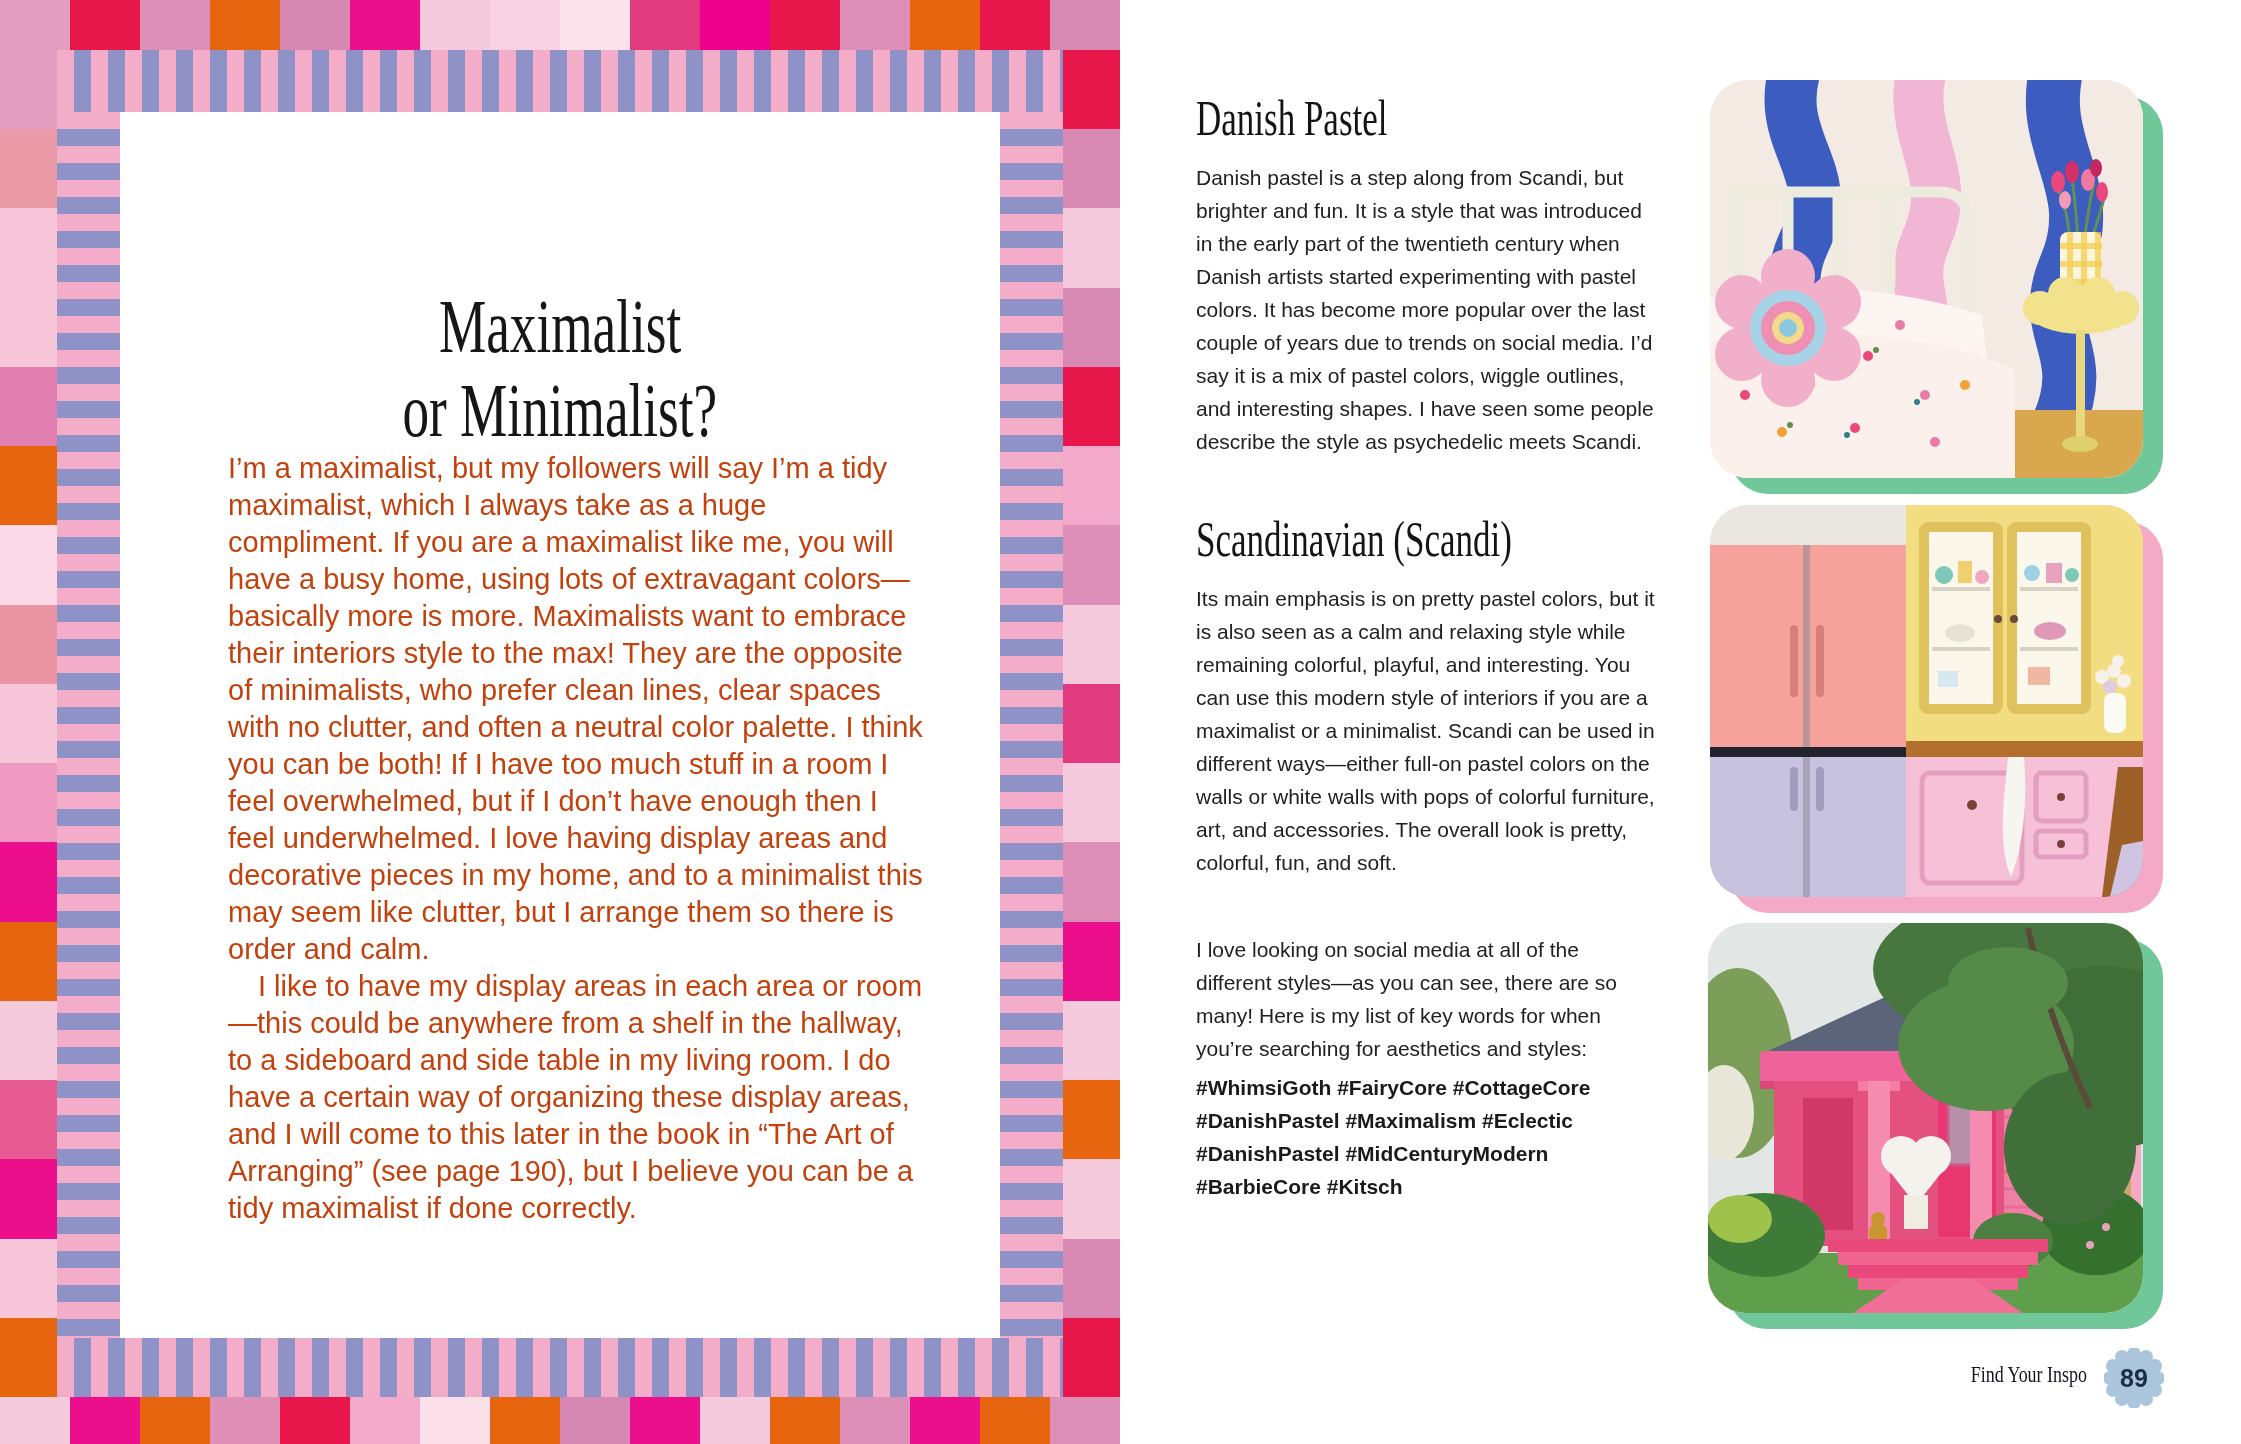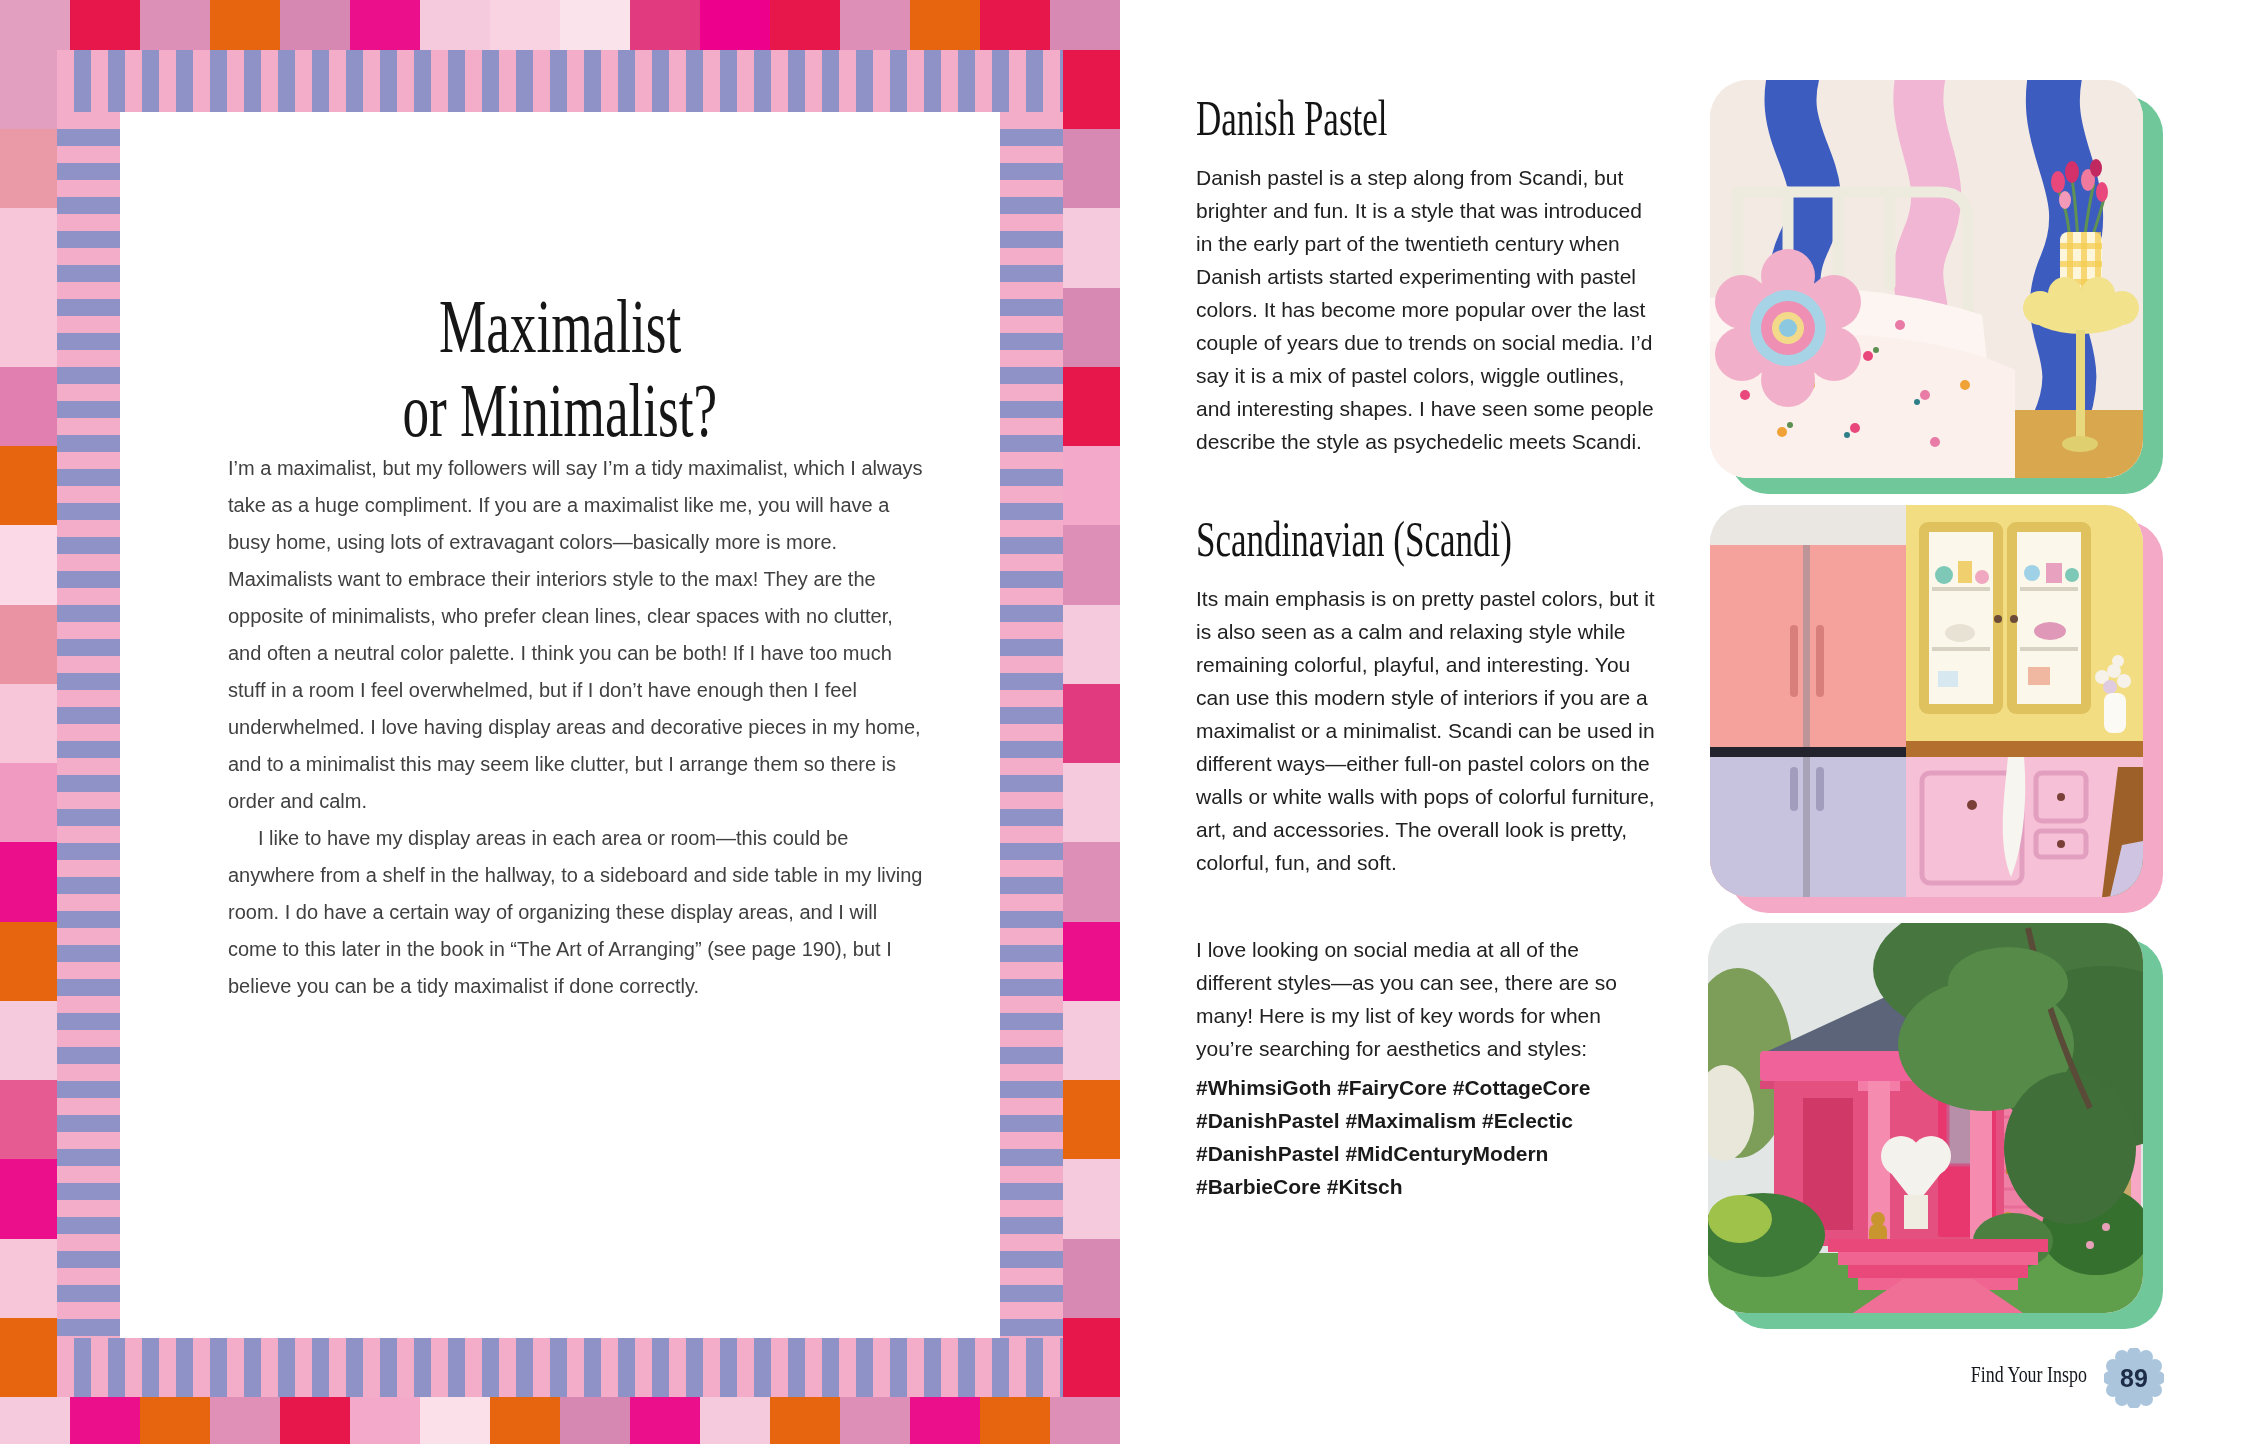--- a/index.html
+++ b/index.html
@@ -30,21 +30,21 @@
   .stripe-right{left:1000px;top:112px;width:63px;height:1226px;
     background:repeating-linear-gradient(180deg,var(--stripe-pink) 0 17px,var(--stripe-peri) 17px 34px);}
   .page-white{position:absolute;left:120px;top:112px;width:880px;height:1226px;background:#ffffff;}
   .cond{display:inline-block;transform:scaleX(0.7);transform-origin:50% 50%;white-space:nowrap;}
   .condL{display:inline-block;transform:scaleX(0.7);transform-origin:0 50%;white-space:nowrap;}
   .condR{display:inline-block;transform:scaleX(0.78);transform-origin:100% 50%;white-space:nowrap;}
 
   .lp-title{position:absolute;left:0;top:122px;width:100%;text-align:center;
     font-family:"Liberation Serif","DejaVu Serif",serif;font-weight:400;
     font-size:76px;line-height:1.1;color:#161616;}
-  .lp-body{position:absolute;left:108px;top:338px;width:702px;font-size:20px;line-height:37px;color:#404040;}
+  .lp-body{position:absolute;left:108px;top:338px;width:702px;font-size:29px;line-height:37px;color:#c2410c;}
   .lp-body p{margin:0;}
   .lp-body p + p{text-indent:30px;}
 
   
   .rp-text{position:absolute;left:1196px;top:58px;width:462px;margin-top:33px;}
   .rp-head{margin:0 0 16px 0;font-family:"Liberation Serif","DejaVu Serif",serif;
     font-weight:400;font-size:50px;line-height:1.08;color:#141414;}
   .rp-body{margin:0 0 54px 0;font-size:21px;line-height:33px;color:#212121;}
   .rp-body.tight{margin-bottom:6px;}
   .tags{font-size:21px;line-height:33px;font-weight:700;color:#1a1a1a;}

